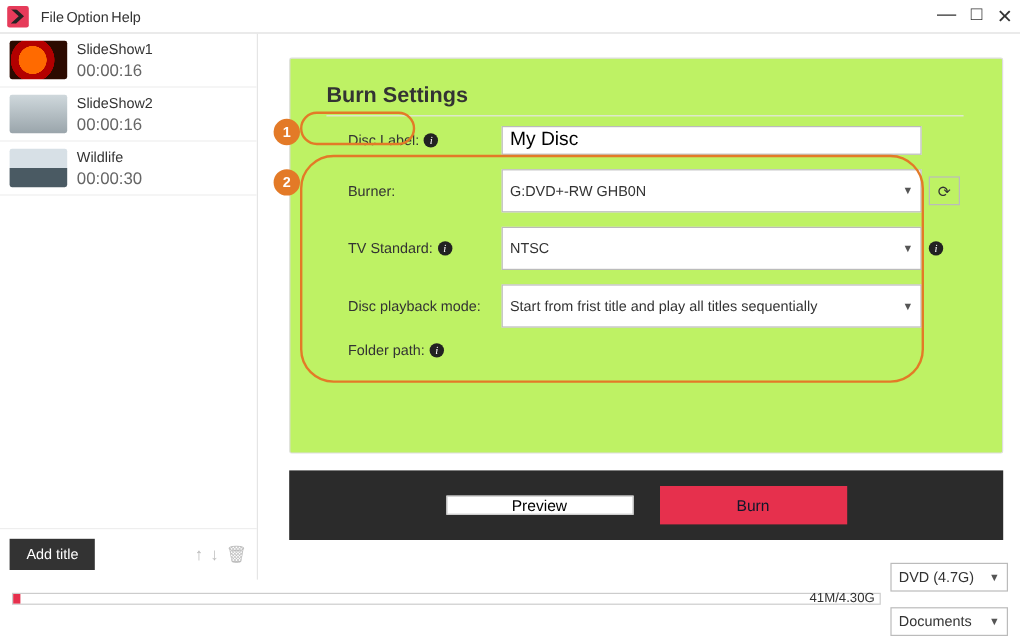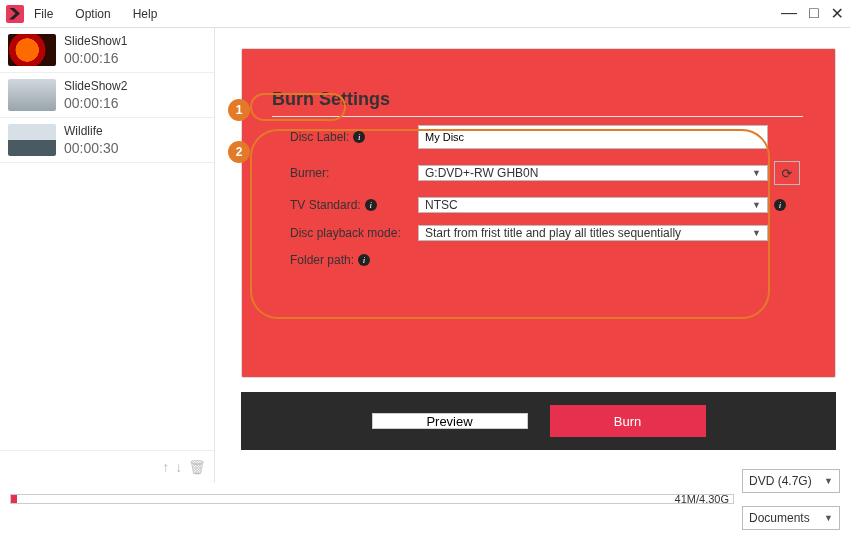--- a/index.html
+++ b/index.html
@@ -1,64 +1,64 @@
 <!DOCTYPE html>
 <html><head>
 <meta charset="utf-8">
 <style>
   * { box-sizing: border-box; margin: 0; padding: 0; }
   body { font-family: Arial, sans-serif; font-size: 12px; color: #333; background: #fff; width: 850px; height: 535px; overflow: hidden; }
 
   .title-bar { height: 28px; display: flex; align-items: center; padding: 0 6px; border-bottom: 1px solid #ddd; }
   .app-icon { width: 18px; height: 18px; background: #e63b5a; border-radius: 2px; position: relative; margin-right: 10px; }
   .app-icon::after { content: ""; position: absolute; inset: 3px 4px 3px 3px; background: #222; clip-path: polygon(40% 0,100% 50%,40% 100%,0 100%,60% 50%,0 0); }
-  .menu { display: flex; gap: 22px; font-size: 12px; }
+  .menu { display: flex; gap: 2px; font-size: 12px; }
   .menu span { cursor: default; }
   .win-controls { margin-left: auto; display: flex; gap: 12px; font-size: 16px; }
 
   .content { display: flex; height: calc(100% - 28px - 52px); }
 
   .sidebar { width: 215px; border-right: 1px solid #e5e5e5; display: flex; flex-direction: column; }
   .items { flex: 1; overflow: auto; }
   .item { display: flex; gap: 8px; padding: 6px 8px; border-bottom: 1px solid #eee; }
   .thumb { width: 48px; height: 32px; background: #ccc; border-radius: 2px; }
   .thumb.t0 { background: radial-gradient(circle at 40% 50%, #ff6a00 0 35%, #b30000 36% 55%, #2c0a00 56% 100%); }
   .thumb.t1 { background: linear-gradient(180deg,#cfd8dc,#9aa5ab); }
   .thumb.t2 { background: linear-gradient(180deg,#d7e0e6 0 50%, #4a5a63 50% 100%); }
   .item .title { font-size: 12px; }
   .item .dur { font-size: 14px; color: #666; margin-top: 2px; }
 
   .sidebar-bottom { display: flex; align-items: center; padding: 8px; gap: 6px; border-top: 1px solid #eee; }
   .btn-addtitle { background: #333; color: #fff; border: none; padding: 6px 14px; font-size: 12px; cursor: pointer; }
   .ico-small { color: #bbb; cursor: pointer; font-size: 14px; }
 
   .main { flex: 1; padding: 20px 14px 10px 26px; position: relative; }
-  .panel { background: #ef4444; border: 1px solid #ddd; border-radius: 2px; padding: 40px 32px 0 30px; height: 330px; }
+  .panel { background: #bef264; border: 1px solid #ddd; border-radius: 2px; padding: 20px 32px 0 30px; height: 330px; }
   .panel h2 { font-size: 18px; font-weight: 600; margin-bottom: 8px; border-bottom: 1px solid #e5e5e5; padding-bottom: 6px; }
 
   .radio-row { display: flex; align-items: center; gap: 28px; padding: 8px 0 14px 18px; position: relative; }
   .radio-group { display: flex; align-items: center; gap: 6px; font-size: 12px; cursor: pointer; }
   .radio { width: 13px; height: 13px; border: 2px solid #999; border-radius: 50%; display: inline-block; }
   .radio.sel { border-color: #e6304d; }
   .radio.sel::after { content: ""; display: block; width: 7px; height: 7px; background: #e6304d; border-radius: 50%; margin: 1px; }
 
   .form-row { display: flex; align-items: center; margin-bottom: 12px; padding-left: 18px; }
   .form-row label { width: 128px; font-size: 12px; display: flex; align-items: center; gap: 4px; }
   .info-ic { width: 12px; height: 12px; border-radius: 50%; background: #222; color: #fff; display: inline-flex; align-items: center; justify-content: center; font-size: 9px; font-style: italic; font-family: serif; }
-  .form-row input[type=text] { width: 350px; border: 1px solid #bbb; padding: 4px 6px; font-size: 11px; height: 24px; }
-  .form-row .select { width: 350px; border: 1px solid #bbb; padding: 4px 6px; font-size: 12px; height: 16px; display: flex; justify-content: space-between; align-items: center; background: #fff; }
+  .form-row input[type=text] { width: 350px; border: 1px solid #bbb; padding: 4px 6px; font-size: 16px; height: 24px; }
+  .form-row .select { width: 350px; border: 1px solid #bbb; padding: 4px 6px; font-size: 12px; height: 36px; display: flex; justify-content: space-between; align-items: center; background: #fff; }
   .caret { font-size: 9px; color: #555; }
   .refresh-btn { width: 26px; height: 24px; border: 1px solid #bbb; margin-left: 6px; display: inline-flex; align-items: center; justify-content: center; font-size: 13px; }
 
   .callout { position: absolute; width: 22px; height: 22px; border-radius: 50%; background: #e37a27; color: #fff; display: flex; align-items: center; justify-content: center; font-size: 12px; font-weight: bold; }
   .ring1 { position: absolute; border: 2px solid #e37a27; border-radius: 14px; pointer-events: none; }
 
   .action-bar { background: #2b2b2b; height: 58px; display: flex; align-items: center; justify-content: center; gap: 22px; margin-top: 14px; }
   .btn-preview { width: 156px; height: 16px; border: 1px solid #ccc; background: #fff; font-size: 13px; }
-  .btn-burn { width: 156px; height: 32px; border: none; background: #e6304d; color: #ffffff; font-size: 13px; }
+  .btn-burn { width: 156px; height: 32px; border: none; background: #e6304d; color: #0f172a; font-size: 13px; }
 
   .footer { height: 52px; padding: 4px 10px 0 10px; }
   .progress-row { display: flex; align-items: center; gap: 8px; height: 24px; }
   .progress { flex: 1; height: 10px; border: 1px solid #ccc; position: relative; }
   .progress .fill { position: absolute; inset: 0; width: 0.9%; background: #e6304d; }
   .progress .text { position: absolute; right: 4px; top: -2px; font-size: 11px; color: #333; }
   .footer-selects { display: flex; gap: 13px; flex-direction: column; }
   .footer-select { width: 98px; height: 24px; border: 1px solid #bbb; padding: 0 6px; display: flex; justify-content: space-between; align-items: center; font-size: 12px; background: #fff; }
 </style>
 </head>
@@ -97,20 +97,21 @@
       </div>
       <div class="item">
         <div class="thumb t2"></div>
         <div>
           <div class="title">Wildlife</div>
           <div class="dur">00:00:30</div>
         </div>
       </div>
     </div>
     <div class="sidebar-bottom">
+      <button class="btn-addtitle">Add title</button>
       <span style="flex:1"></span>
       <span class="ico-small">↑</span>
       <span class="ico-small">↓</span>
       <span class="ico-small">🗑</span>
     </div>
   </div>
 
   <div class="main">
     <div class="panel" style="position:relative;">
       <h2>Burn Settings</h2>

